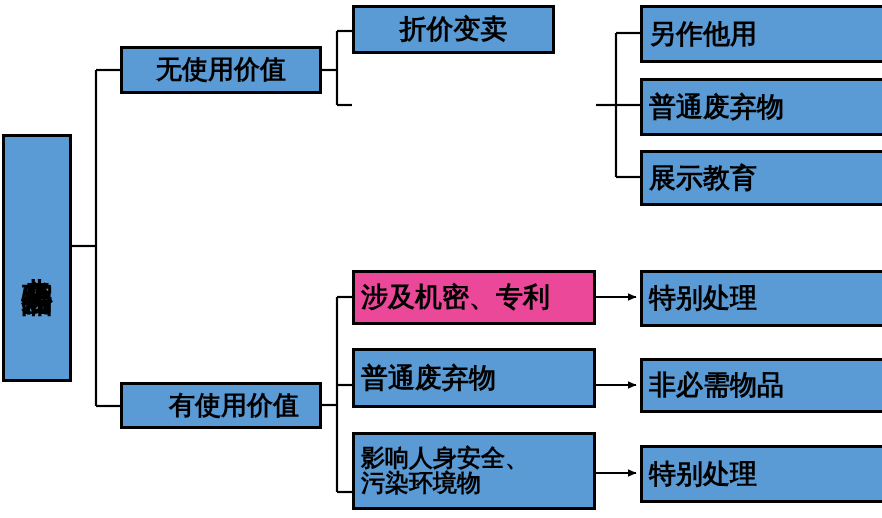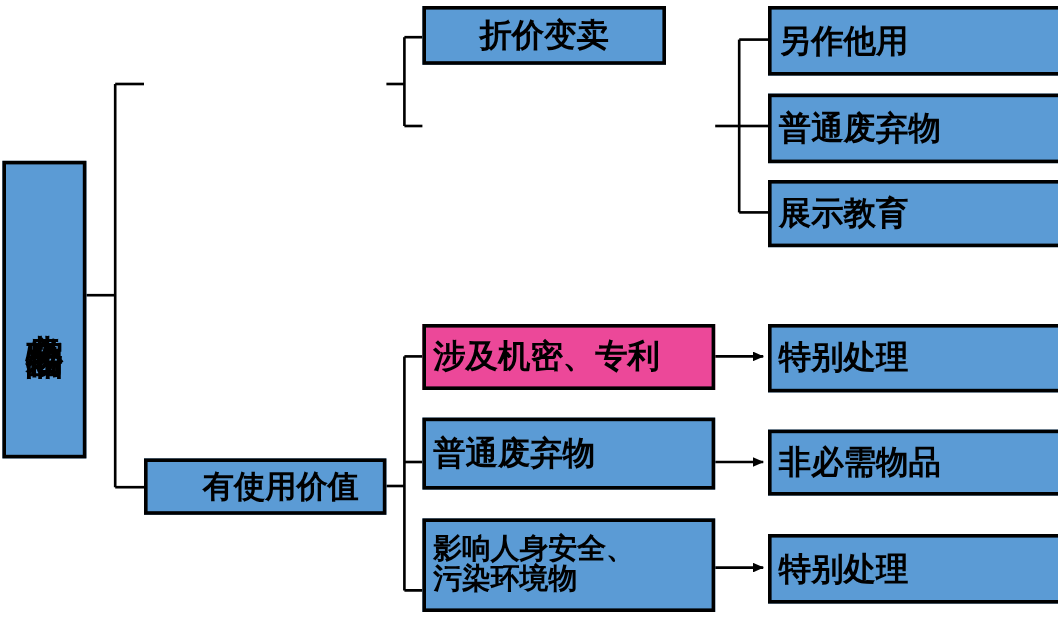--- a/index.html
+++ b/index.html
@@ -100,20 +100,23 @@
       <path d="M596,297 L636,297" marker-end="url(#arrowhead)"></path>
       <path d="M596,385 L636,385" marker-end="url(#arrowhead)"></path>
       <path d="M596,473 L636,473" marker-end="url(#arrowhead)"></path>
     </g>
   </svg>
 
   <div class="node vertical" id="node-root" style="left: 2px; top: 134px; width: 70px; height: 248px; font-size: 31px; background: rgb(91, 155, 213); border-color: rgb(0, 0, 0);">
     <span class="txt">非必需物品</span>
   </div>
 
+  <div class="node center" id="node-no-value" style="left: 120px; top: 46px; width: 202px; height: 48px; font-size: 26px; background: rgb(91, 155, 213); border-color: rgb(0, 0, 0);">
+    <span class="txt">无使用价值</span>
+  </div>
 
   <div class="node center" id="node-has-value" style="left: 120px; top: 382px; width: 202px; height: 47px; font-size: 26px; background: rgb(91, 155, 213); border-color: rgb(0, 0, 0); padding-left: 26px;">
     <span class="txt">有使用价值</span>
   </div>
 
   <div class="node center" id="node-nv-0" style="left: 352px; top: 5px; width: 203px; height: 49px; font-size: 27px; background: rgb(91, 155, 213); border-color: rgb(0, 0, 0);">
     <span class="txt">折价变卖</span>
   </div>
 
 

